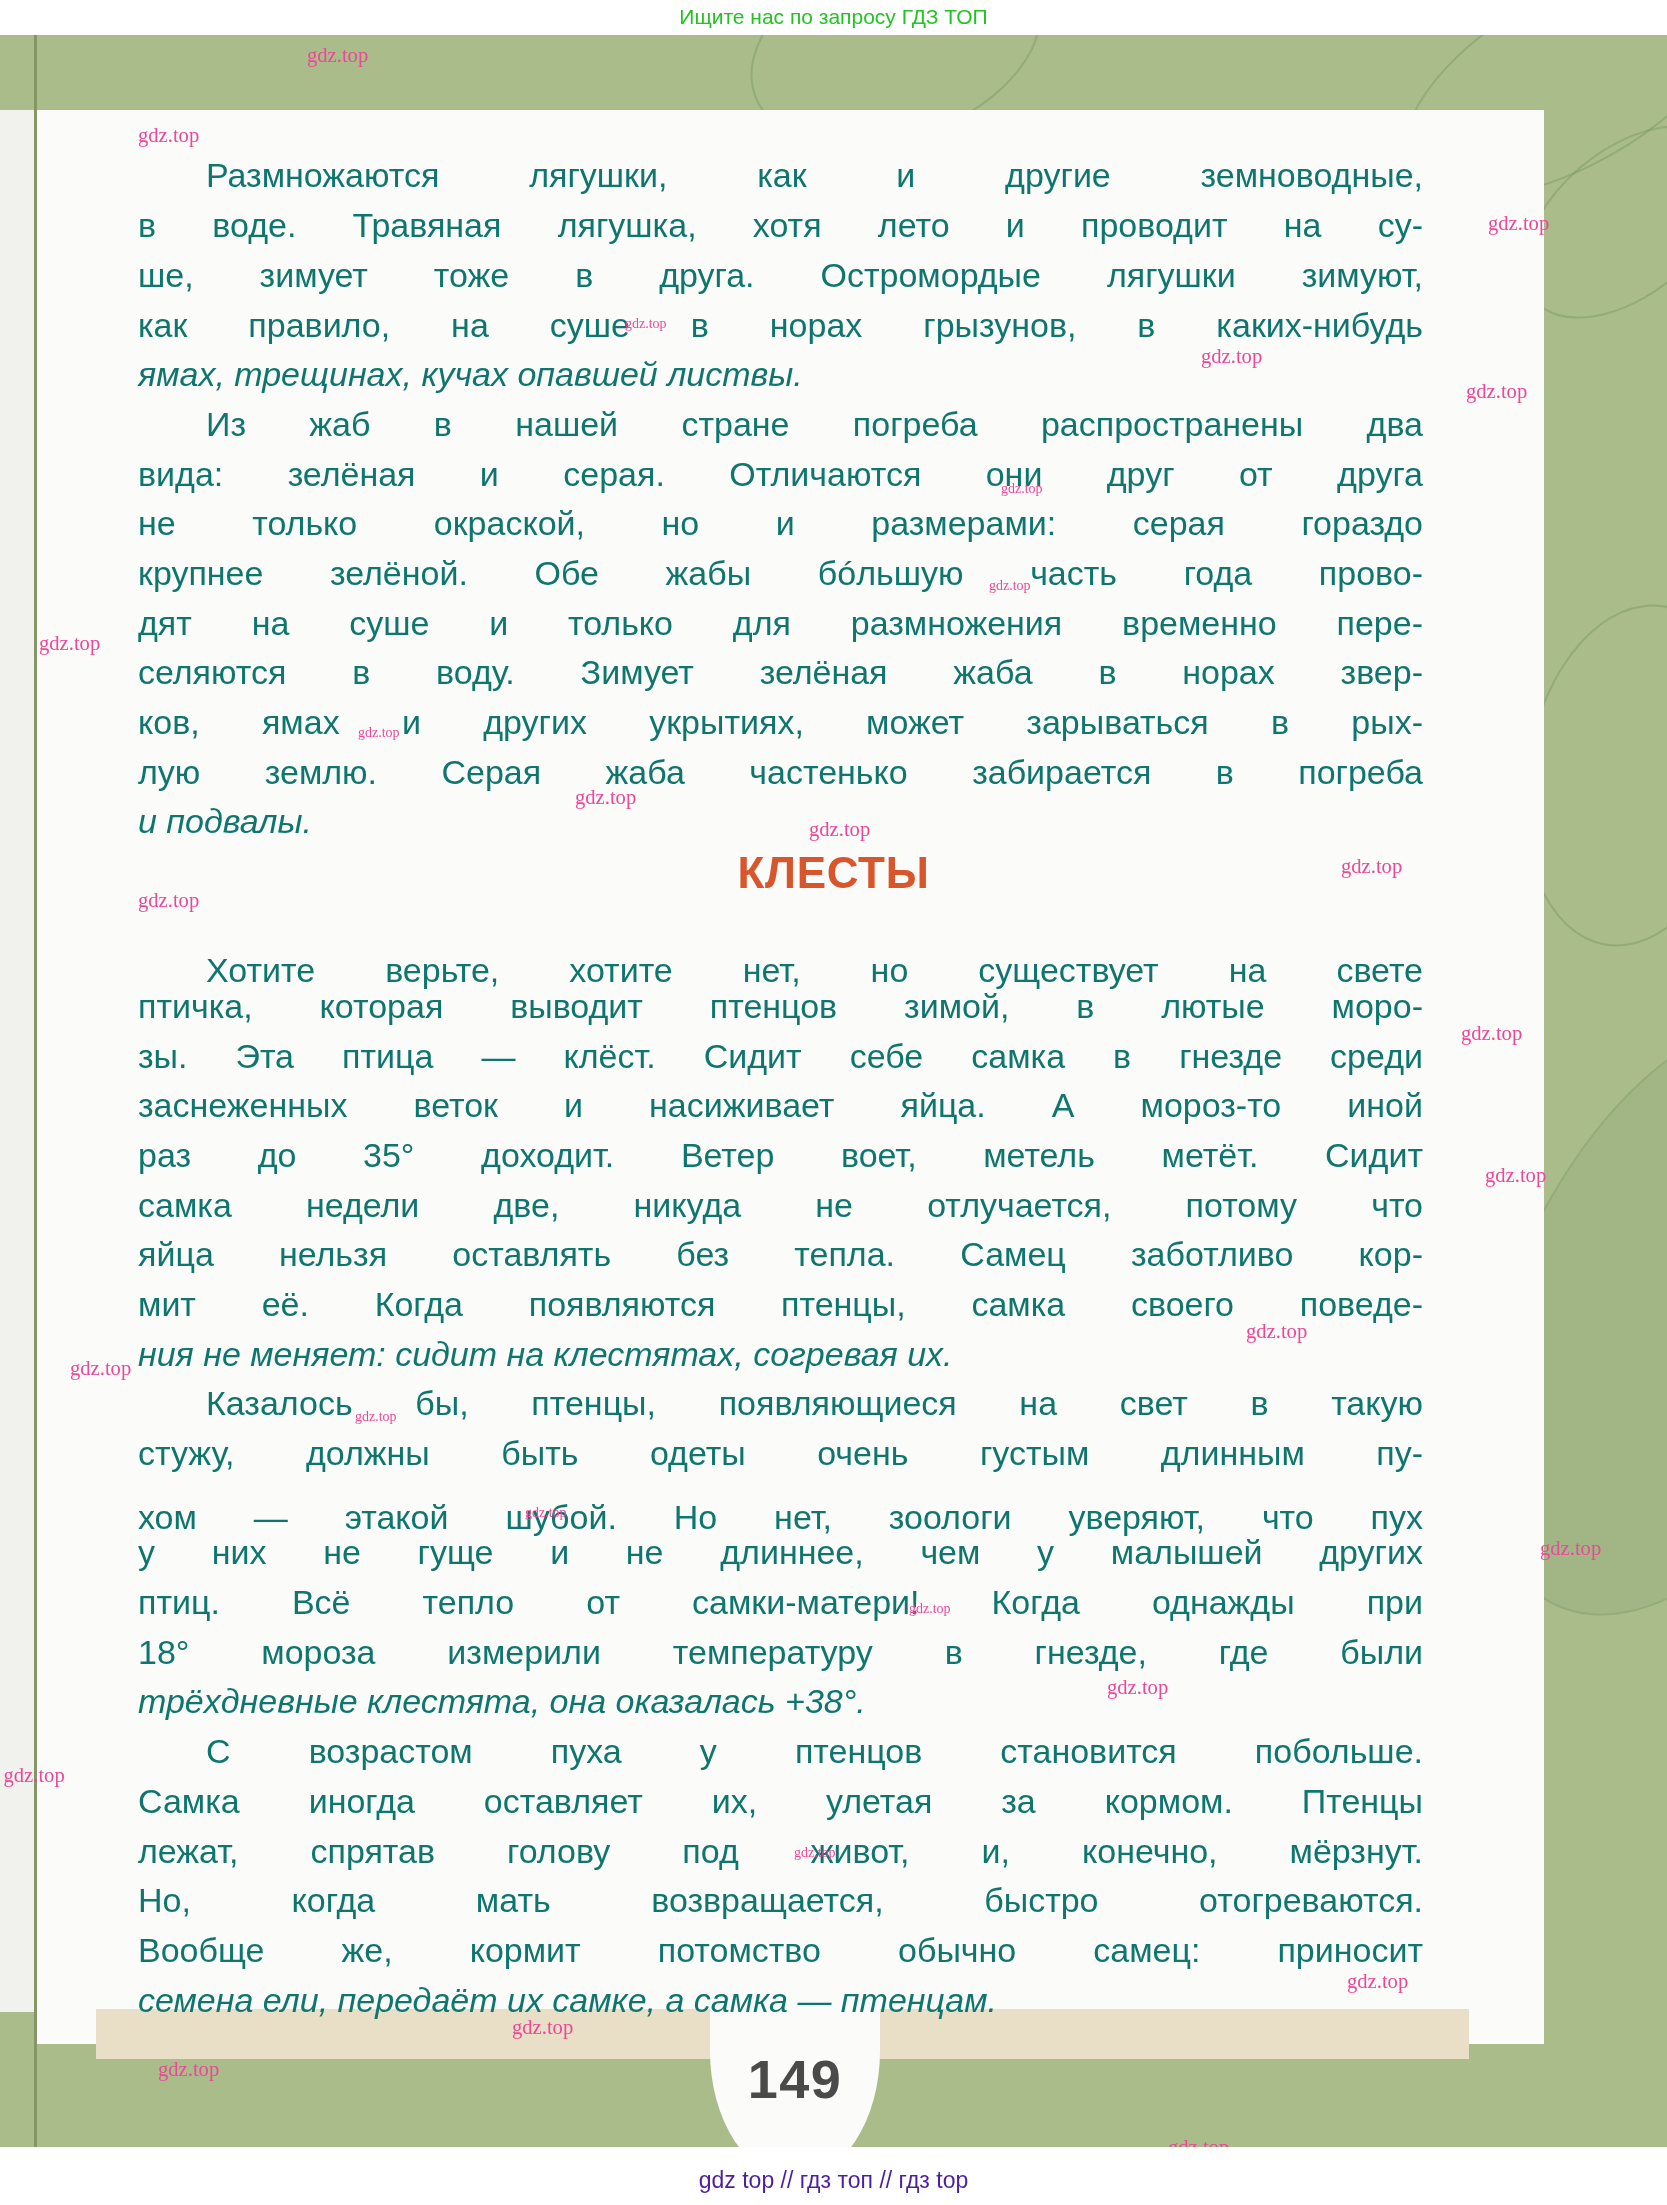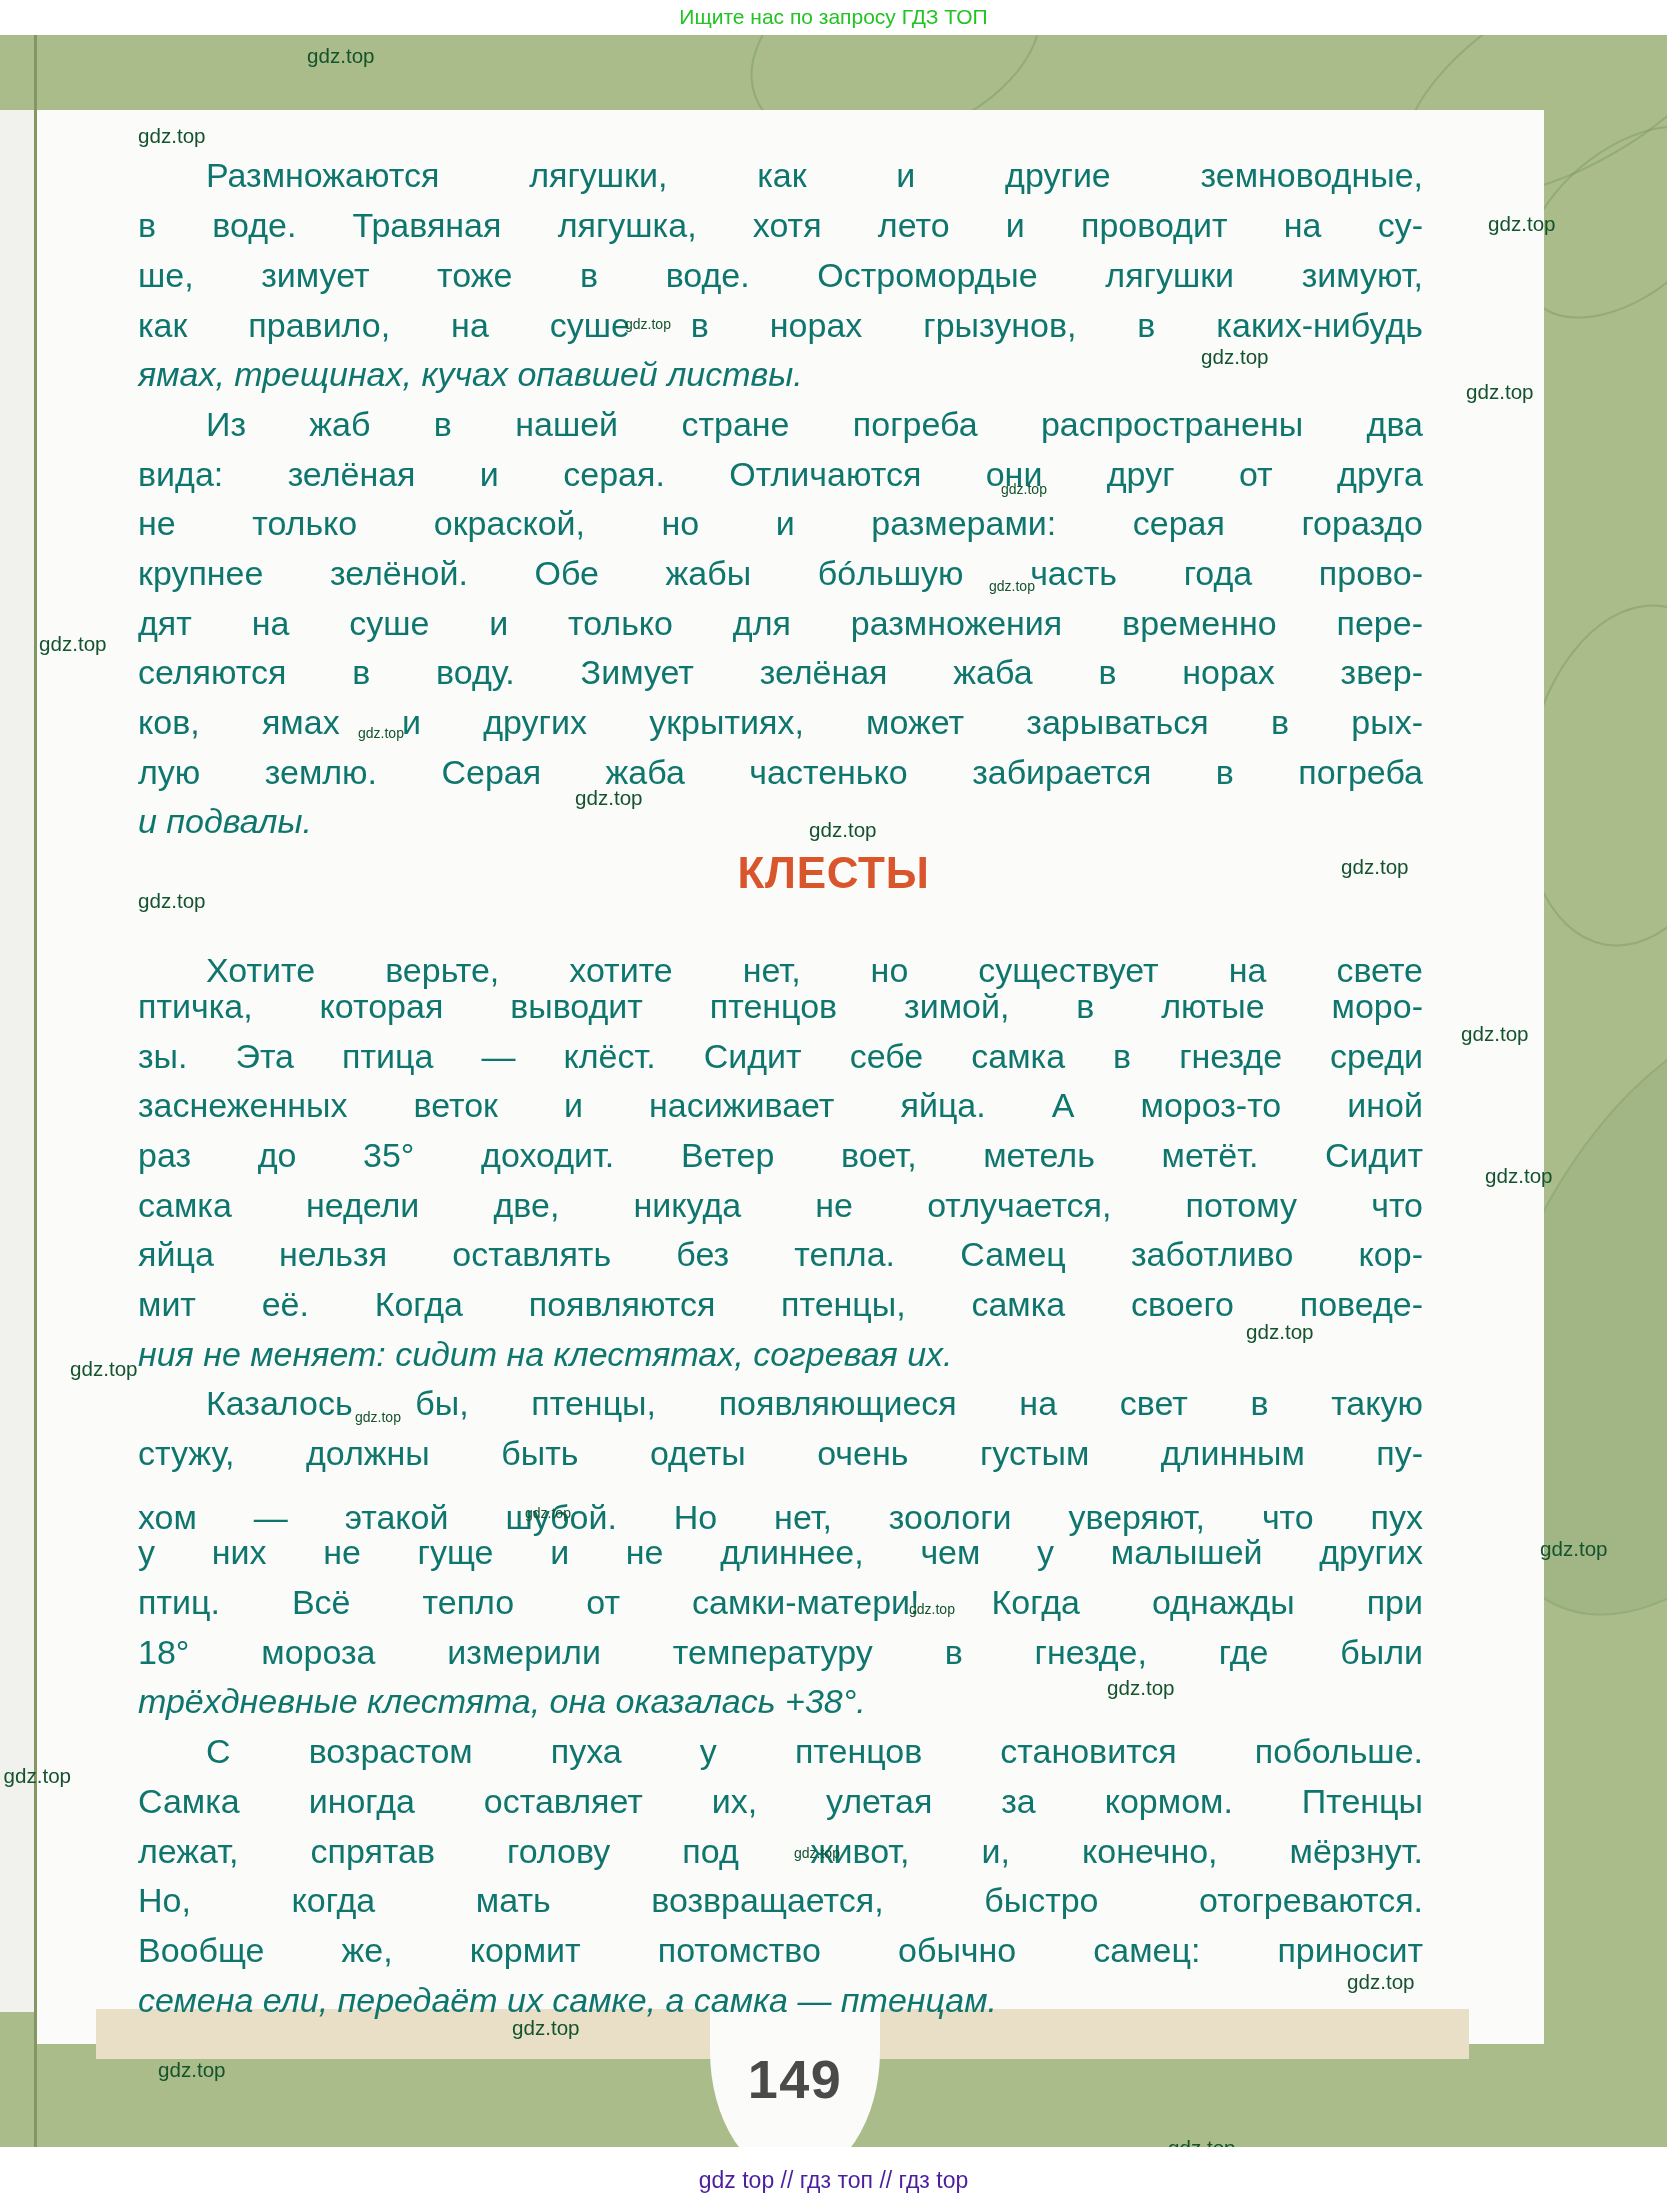--- a/index.html
+++ b/index.html
@@ -55,22 +55,22 @@
     white-space:nowrap; overflow:visible;
   }
   .text-line.last { text-align-last:left;font-style:italic; }
   .text-line.indent { left:206px; width:1217px; }
   .heading {
     position:absolute; left:0; width:1667px; text-align:center;
     top:848px; font-size:44px; font-weight:bold; color:#d9552b;
     font-family:"Liberation Sans", sans-serif; letter-spacing:0.7px;
   }
   .wm {
-    position:absolute; font-size:20.6px; color:#14532d;
-    font-family:Liberation Sans, sans-serif; white-space:nowrap;
+    position:absolute; font-size:20.6px; color:#ec4899;
+    font-family:Liberation Serif, serif; white-space:nowrap;
   }
   .wm.tiny { font-size:14px; }
   .footer {
     position:absolute; left:0; top:2147px; width:1667px; height:58px;
     background:#ffffff; text-align:center;
   }
   .footer span {
     display:inline-block; margin-top:20px; font-size:23px; color:#4b1fa0;
     font-family:"Liberation Sans", sans-serif;
   }
@@ -95,21 +95,21 @@
   <div class="page"></div>
 </div>
 
 <div class="beige"></div>
 <div class="pg-bubble"></div>
 <div class="pg-num">149</div>
 
 <div>
   <div class="text-line indent" style="top:150px">Размножаются лягушки, как и другие земноводные,</div>
   <div class="text-line" style="top:200px">в воде. Травяная лягушка, хотя лето и проводит на су-</div>
-  <div class="text-line" style="top:250px">ше, зимует тоже в воде. Остромордые лягушки зимуют,</div>
+  <div class="text-line" style="top:250px">ше, зимует тоже в друга. Остромордые лягушки зимуют,</div>
   <div class="text-line" style="top:300px">как правило, на суше в норах грызунов, в каких-нибудь</div>
   <div class="text-line last" style="top:349px">ямах, трещинах, кучах опавшей листвы.</div>
 </div>
 
 <div>
   <div class="text-line indent" style="top:399px">Из жаб в нашей стране погреба распространены два</div>
   <div class="text-line" style="top:449px">вида: зелёная и серая. Отличаются они друг от друга</div>
   <div class="text-line" style="top:498px">не только окраской, но и размерами: серая гораздо</div>
   <div class="text-line" style="top:548px">крупнее зелёной. Обе жабы бóльшую часть года прово-</div>
   <div class="text-line" style="top:598px">дят на суше и только для размножения временно пере-</div>

